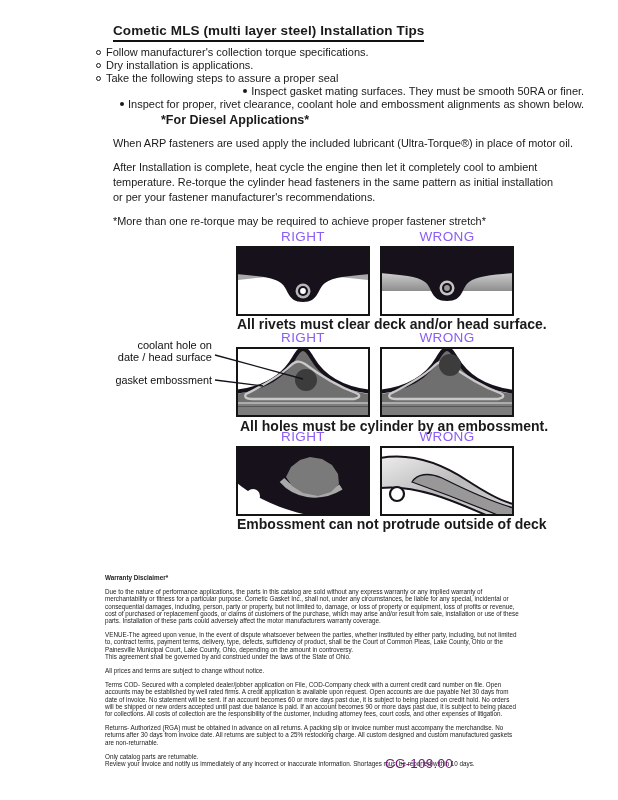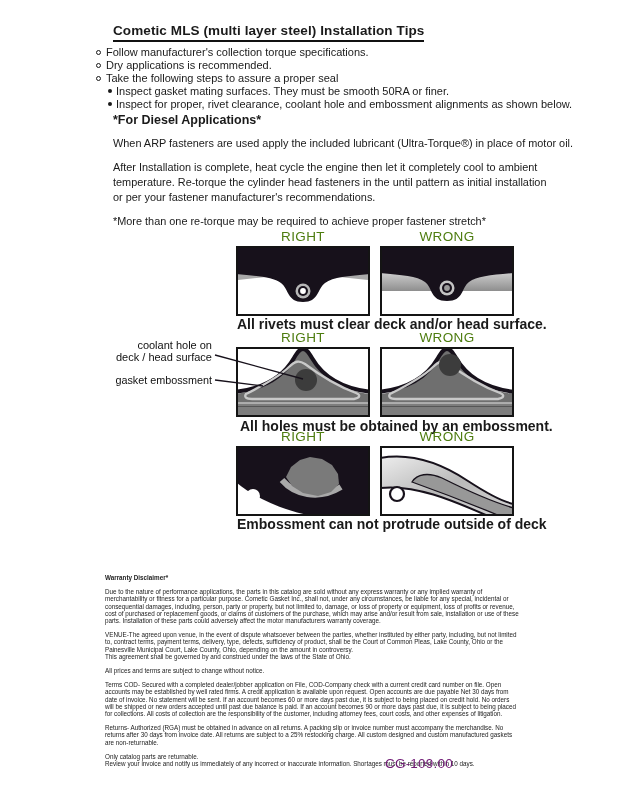--- a/index.html
+++ b/index.html
@@ -11,42 +11,42 @@
   .page{position:absolute;left:0;top:0;width:494px;height:800px;background:#fff;}
 
   .title{
     position:absolute;left:113px;top:23px;
     font-size:13.5px;font-weight:bold;letter-spacing:0.1px;
     border-bottom:2px solid #111;padding-bottom:2px;white-space:nowrap;
   }
 
   .tips{position:absolute;left:96px;top:46px;font-size:11px;line-height:13px;}
   .tip-row{display:flex;align-items:flex-start;white-space:nowrap;}
-  .tip-row.sub{margin-left:12px;}
+  .tip-row.sub{margin-left:24px;justify-content:flex-end;}
   .marker-open{
     flex:0 0 auto;width:3px;height:3px;border:1px solid #1a1a1a;border-radius:50%;
     margin:4px 5px 0 0;
   }
   .marker-filled{
     flex:0 0 auto;width:4px;height:4px;background:#1a1a1a;border-radius:50%;
     margin:4px 4px 0 0;
   }
 
   .diesel{position:absolute;left:113px;top:113px;width:460px;}
-  .diesel-heading{font-size:12.5px;font-weight:bold;margin-bottom:9px;}
+  .diesel-heading{font-size:12.5px;font-weight:bold;margin-bottom:9px;margin-left:48px;}
   .body-line{font-size:10.9px;line-height:15px;white-space:nowrap;}
   .para{margin-bottom:9px;}
 
   .figsec{position:absolute;left:0;width:618px;}
   .fig1{top:229px;height:100px;}
   .fig2{top:330px;height:102px;}
   .fig3{top:429px;height:118px;}
   .fig-label{
     position:absolute;top:0;width:134px;text-align:center;
-    font-size:13.5px;letter-spacing:0.4px;color:#4d7c0f;
+    font-size:13.5px;letter-spacing:0.4px;color:#8b5cf6;
   }
   .fig-label.l1{left:236px;}
   .fig-label.l2{left:380px;}
   .figbox{position:absolute;top:17px;width:134px;height:70px;}
   .figbox.b1{left:236px;}
   .figbox.b2{left:380px;}
   .figbox svg{display:block;width:134px;height:70px;}
   .fig-caption{
     position:absolute;left:237px;top:89px;
     font-size:14px;font-weight:bold;white-space:nowrap;line-height:12.5px;
@@ -77,21 +77,21 @@
 
   <div class="title">Cometic MLS (multi layer steel) Installation Tips</div>
 
   <div class="tips">
     <div class="tip-row">
       <span class="marker-open"></span>
       <span>Follow manufacturer's collection torque specifications.</span>
     </div>
     <div class="tip-row">
       <span class="marker-open"></span>
-      <span>Dry applications is recommended.</span>
+      <span>Dry installation is applications.</span>
     </div>
     <div class="tip-row">
       <span class="marker-open"></span>
       <span>Take the following steps to assure a proper seal</span>
     </div>
     <div class="tip-row sub">
       <span class="marker-filled"></span>
       <span>Inspect gasket mating surfaces.  They must be smooth 50RA or finer.</span>
     </div>
     <div class="tip-row sub">
@@ -100,21 +100,21 @@
     </div>
   </div>
 
   <div class="diesel">
     <div class="diesel-heading">*For Diesel Applications*</div>
     <div class="para">
       <div class="body-line">When ARP fasteners are used apply the included lubricant (Ultra-Torque®) in place of motor oil.</div>
     </div>
     <div class="para">
       <div class="body-line">After Installation is complete, heat cycle the engine then let it completely cool to ambient</div>
-      <div class="body-line">temperature. Re-torque the cylinder head fasteners in the until pattern as initial installation</div>
+      <div class="body-line">temperature. Re-torque the cylinder head fasteners in the same pattern as initial installation</div>
       <div class="body-line">or per your fastener manufacturer's recommendations.</div>
     </div>
     <div class="body-line">*More than one re-torque may be required to achieve proper fastener stretch*</div>
   </div>
 
   <div class="figsec fig1">
     <div class="fig-label l1">RIGHT</div>
     <div class="fig-label l2">WRONG</div>
     <div class="figbox b1">
       <svg viewBox="0 0 134 70">
@@ -147,21 +147,21 @@
     </div>
     <div class="fig-caption">All rivets must clear deck and/or head surface.</div>
   </div>
 
   <div class="figsec fig2">
     <div class="fig-label l1">RIGHT</div>
     <div class="fig-label l2">WRONG</div>
 
     <div class="fig2-labels">
       <div>coolant hole on</div>
-      <div>deck / head surface</div>
+      <div>date / head surface</div>
     </div>
     <div class="fig2-label-embossment">gasket embossment</div>
 
     <div class="figbox b1">
       <svg viewBox="0 0 134 70">
         <rect x="0" y="0" width="134" height="70" fill="#ffffff"></rect>
         <path d="M0,47 C30,43 47,31 58,12 C62,5 64,3 67,3 C70,3 72,5 76,12 C87,31 104,43 134,47 L134,70 L0,70 Z" fill="#6f6f6f"></path>
         <path d="M-2,45 C28,42 47,30 58,11 C62,4 64,2 67,2 C70,2 72,4 76,11 C87,30 106,42 136,45" fill="none" stroke="#17111b" stroke-width="4"></path>
         <rect x="0" y="56" width="134" height="14" fill="#7d7d7d"></rect>
         <line x1="0" y1="56" x2="134" y2="56" stroke="#bfbfbf" stroke-width="1.5"></line>
@@ -183,21 +183,21 @@
         <circle cx="70" cy="18" r="11" fill="#3c3c3c"></circle>
         <rect x="1" y="1" width="132" height="68" fill="none" stroke="#141414" stroke-width="2"></rect>
       </svg>
     </div>
 
     <svg class="pointer-overlay">
       <line x1="215" y1="25" x2="303" y2="49" stroke="#17111b" stroke-width="1.3"></line>
       <line x1="215" y1="50" x2="263" y2="56" stroke="#17111b" stroke-width="1.3"></line>
     </svg>
 
-    <div class="fig-caption">All holes must be obtained by an embossment.</div>
+    <div class="fig-caption">All holes must be cylinder by an embossment.</div>
   </div>
 
   <div class="figsec fig3">
     <div class="fig-label l1">RIGHT</div>
     <div class="fig-label l2">WRONG</div>
     <div class="figbox b1">
       <svg viewBox="0 0 134 70">
         <rect x="0" y="0" width="134" height="70" fill="#ffffff"></rect>
         <path d="M0,0 H134 V70 H76 C46,64 18,52 0,36 Z" fill="#17111b"></path>
         <path d="M46,34 C58,48 82,55 105,41" fill="none" stroke="#a9a9a9" stroke-width="6"></path>

